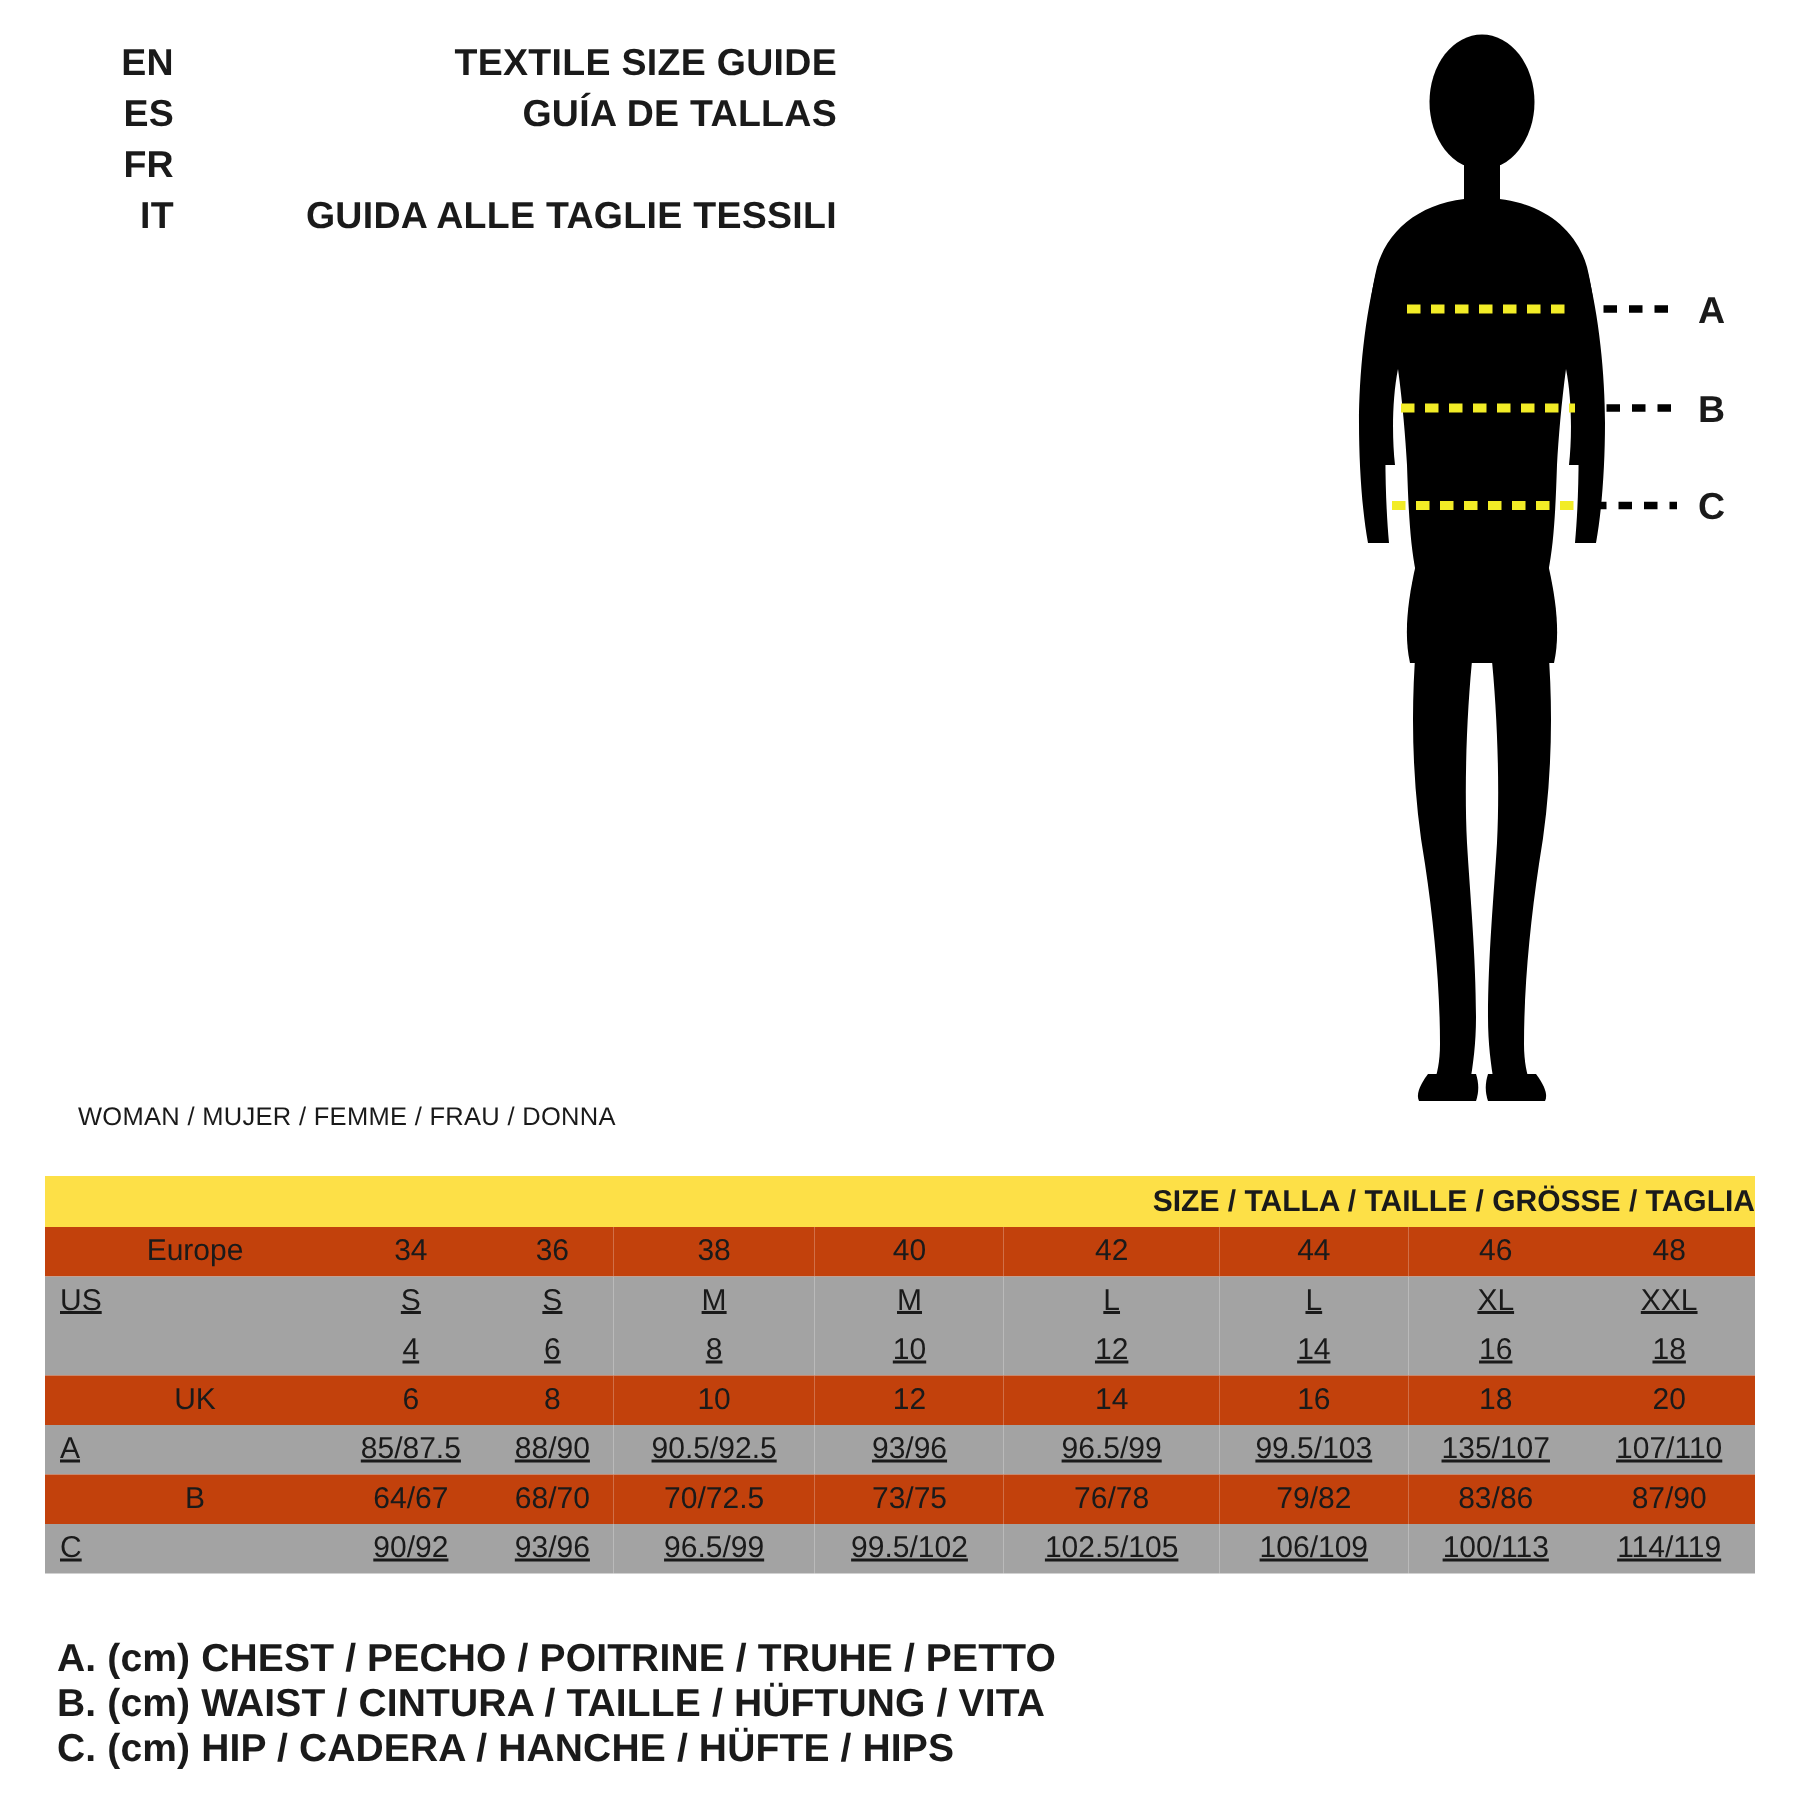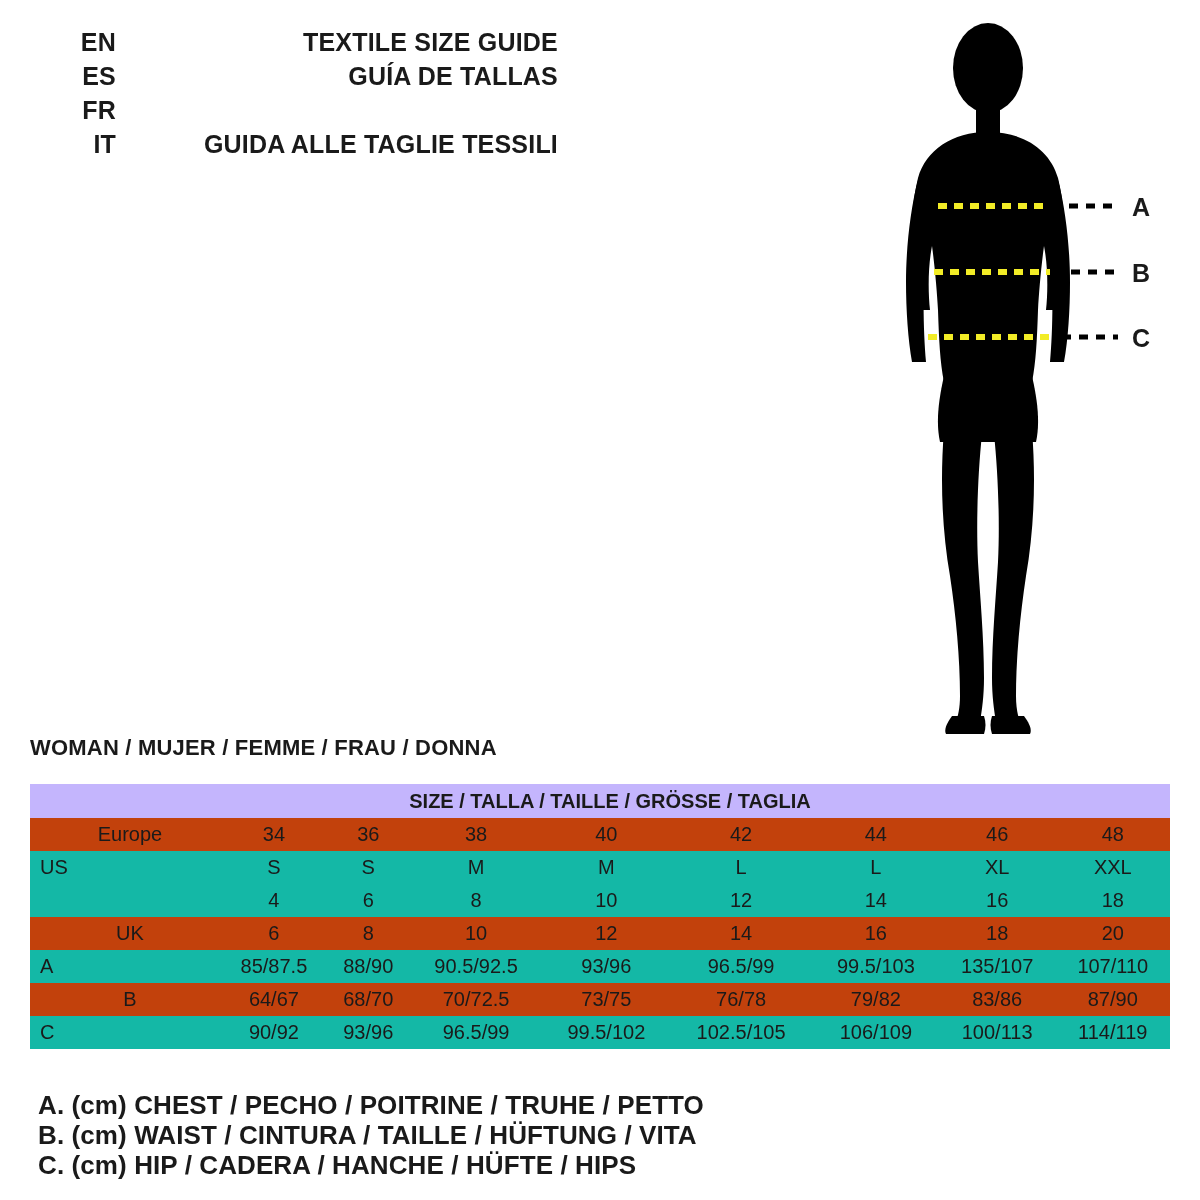--- a/index.html
+++ b/index.html
@@ -48,53 +48,53 @@
     width: 350px;
     height: 740px;
   }
   #figure-area svg {
     display: block;
   }
 
   
   #woman-label {
     position: absolute;
-    left: 30px;
+    left: 52px;
     top: 735px;
-    font-size: 22px;
-    font-weight: bold;
+    font-size: 17px;
+    font-weight: normal;
     letter-spacing: 0.2px;
   }
 
   
   #size-table {
     position: absolute;
     left: 30px;
     top: 784px;
     width: 1140px;
     border-collapse: collapse;
     font-size: 20px;
   }
   #size-table td, #size-table th {
     padding: 0;
     height: 33px;
     vertical-align: middle;
     font-weight: normal;
     text-align: center;
   }
   #size-table .head-row th {
-    background: #c4b5fd;
-    text-align: center;
+    background: #fde047;
+    text-align: right;
     font-weight: bold;
     padding-left: 20px;
     font-size: 20px;
     height: 34px;
   }
   #size-table tbody tr.odd td { background: #c2410c; text-align: center; }
-  #size-table tbody tr.even td { background: #14b8a6; }
+  #size-table tbody tr.even td { background: #a3a3a3; text-decoration: underline; }
   #size-table td.label {
     text-align: left;
     padding-left: 10px;
     width: 180px;
   }
 
   
   #footnotes {
     position: absolute;
     left: 38px;

